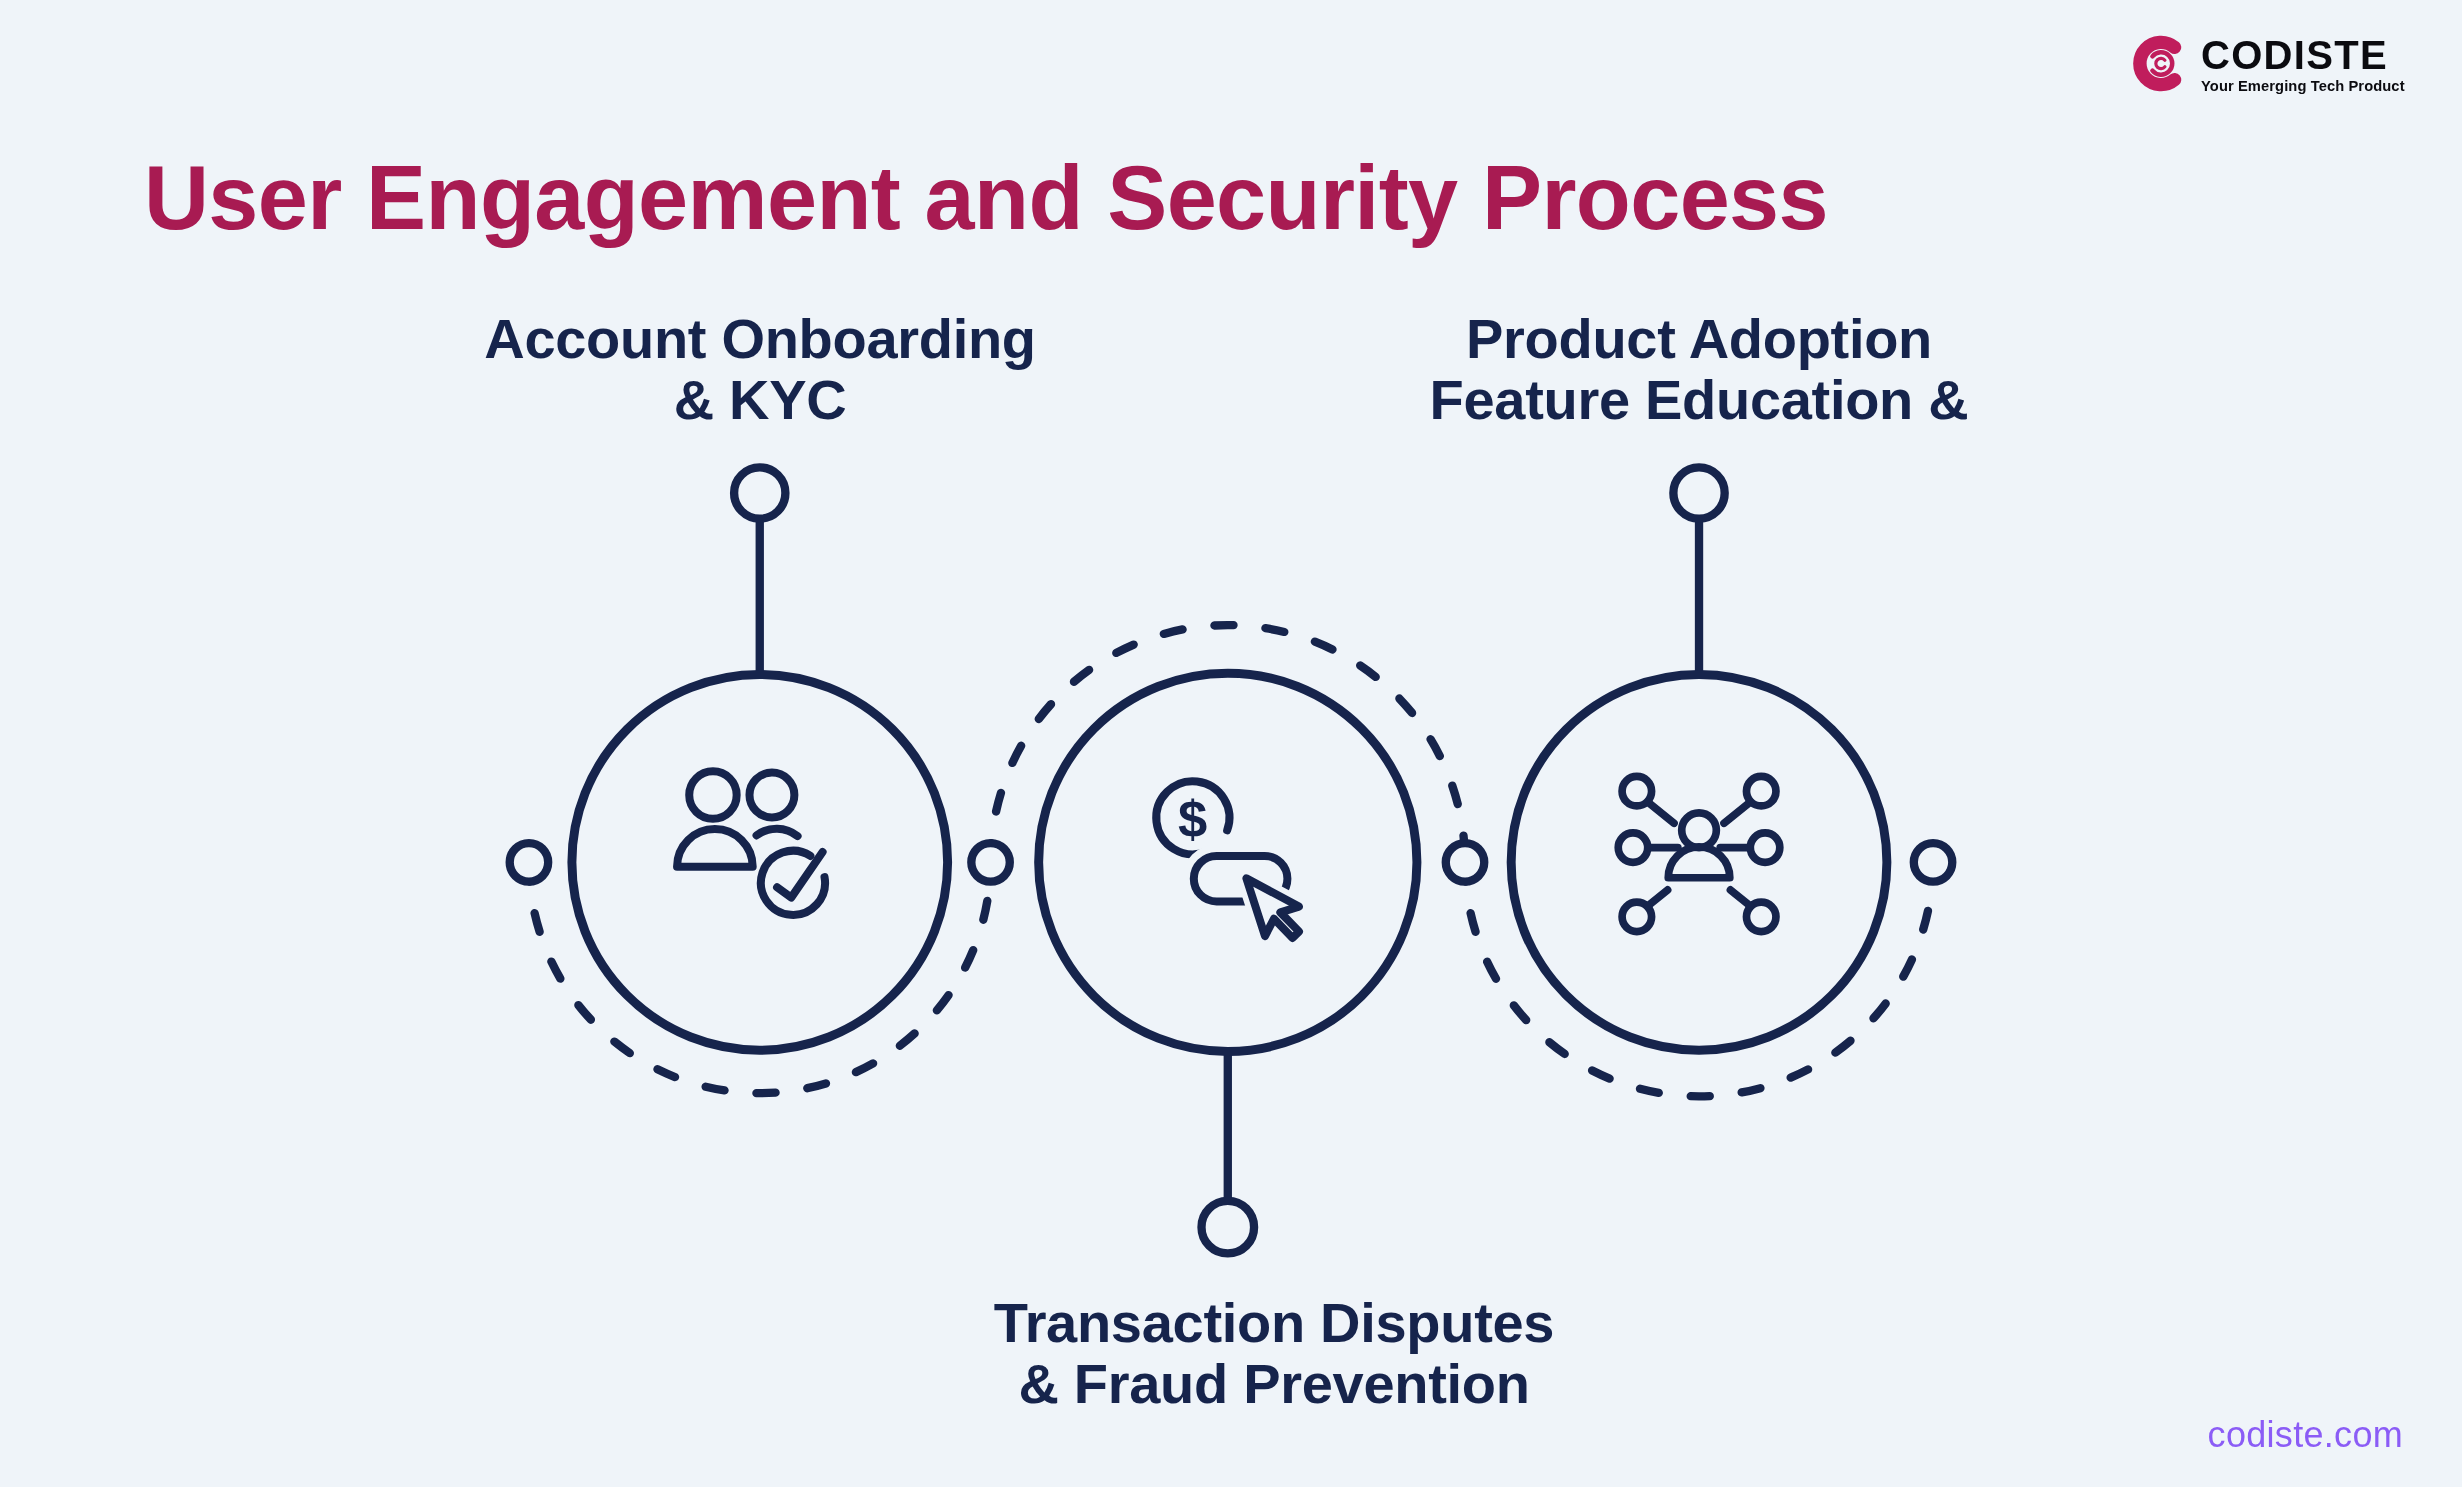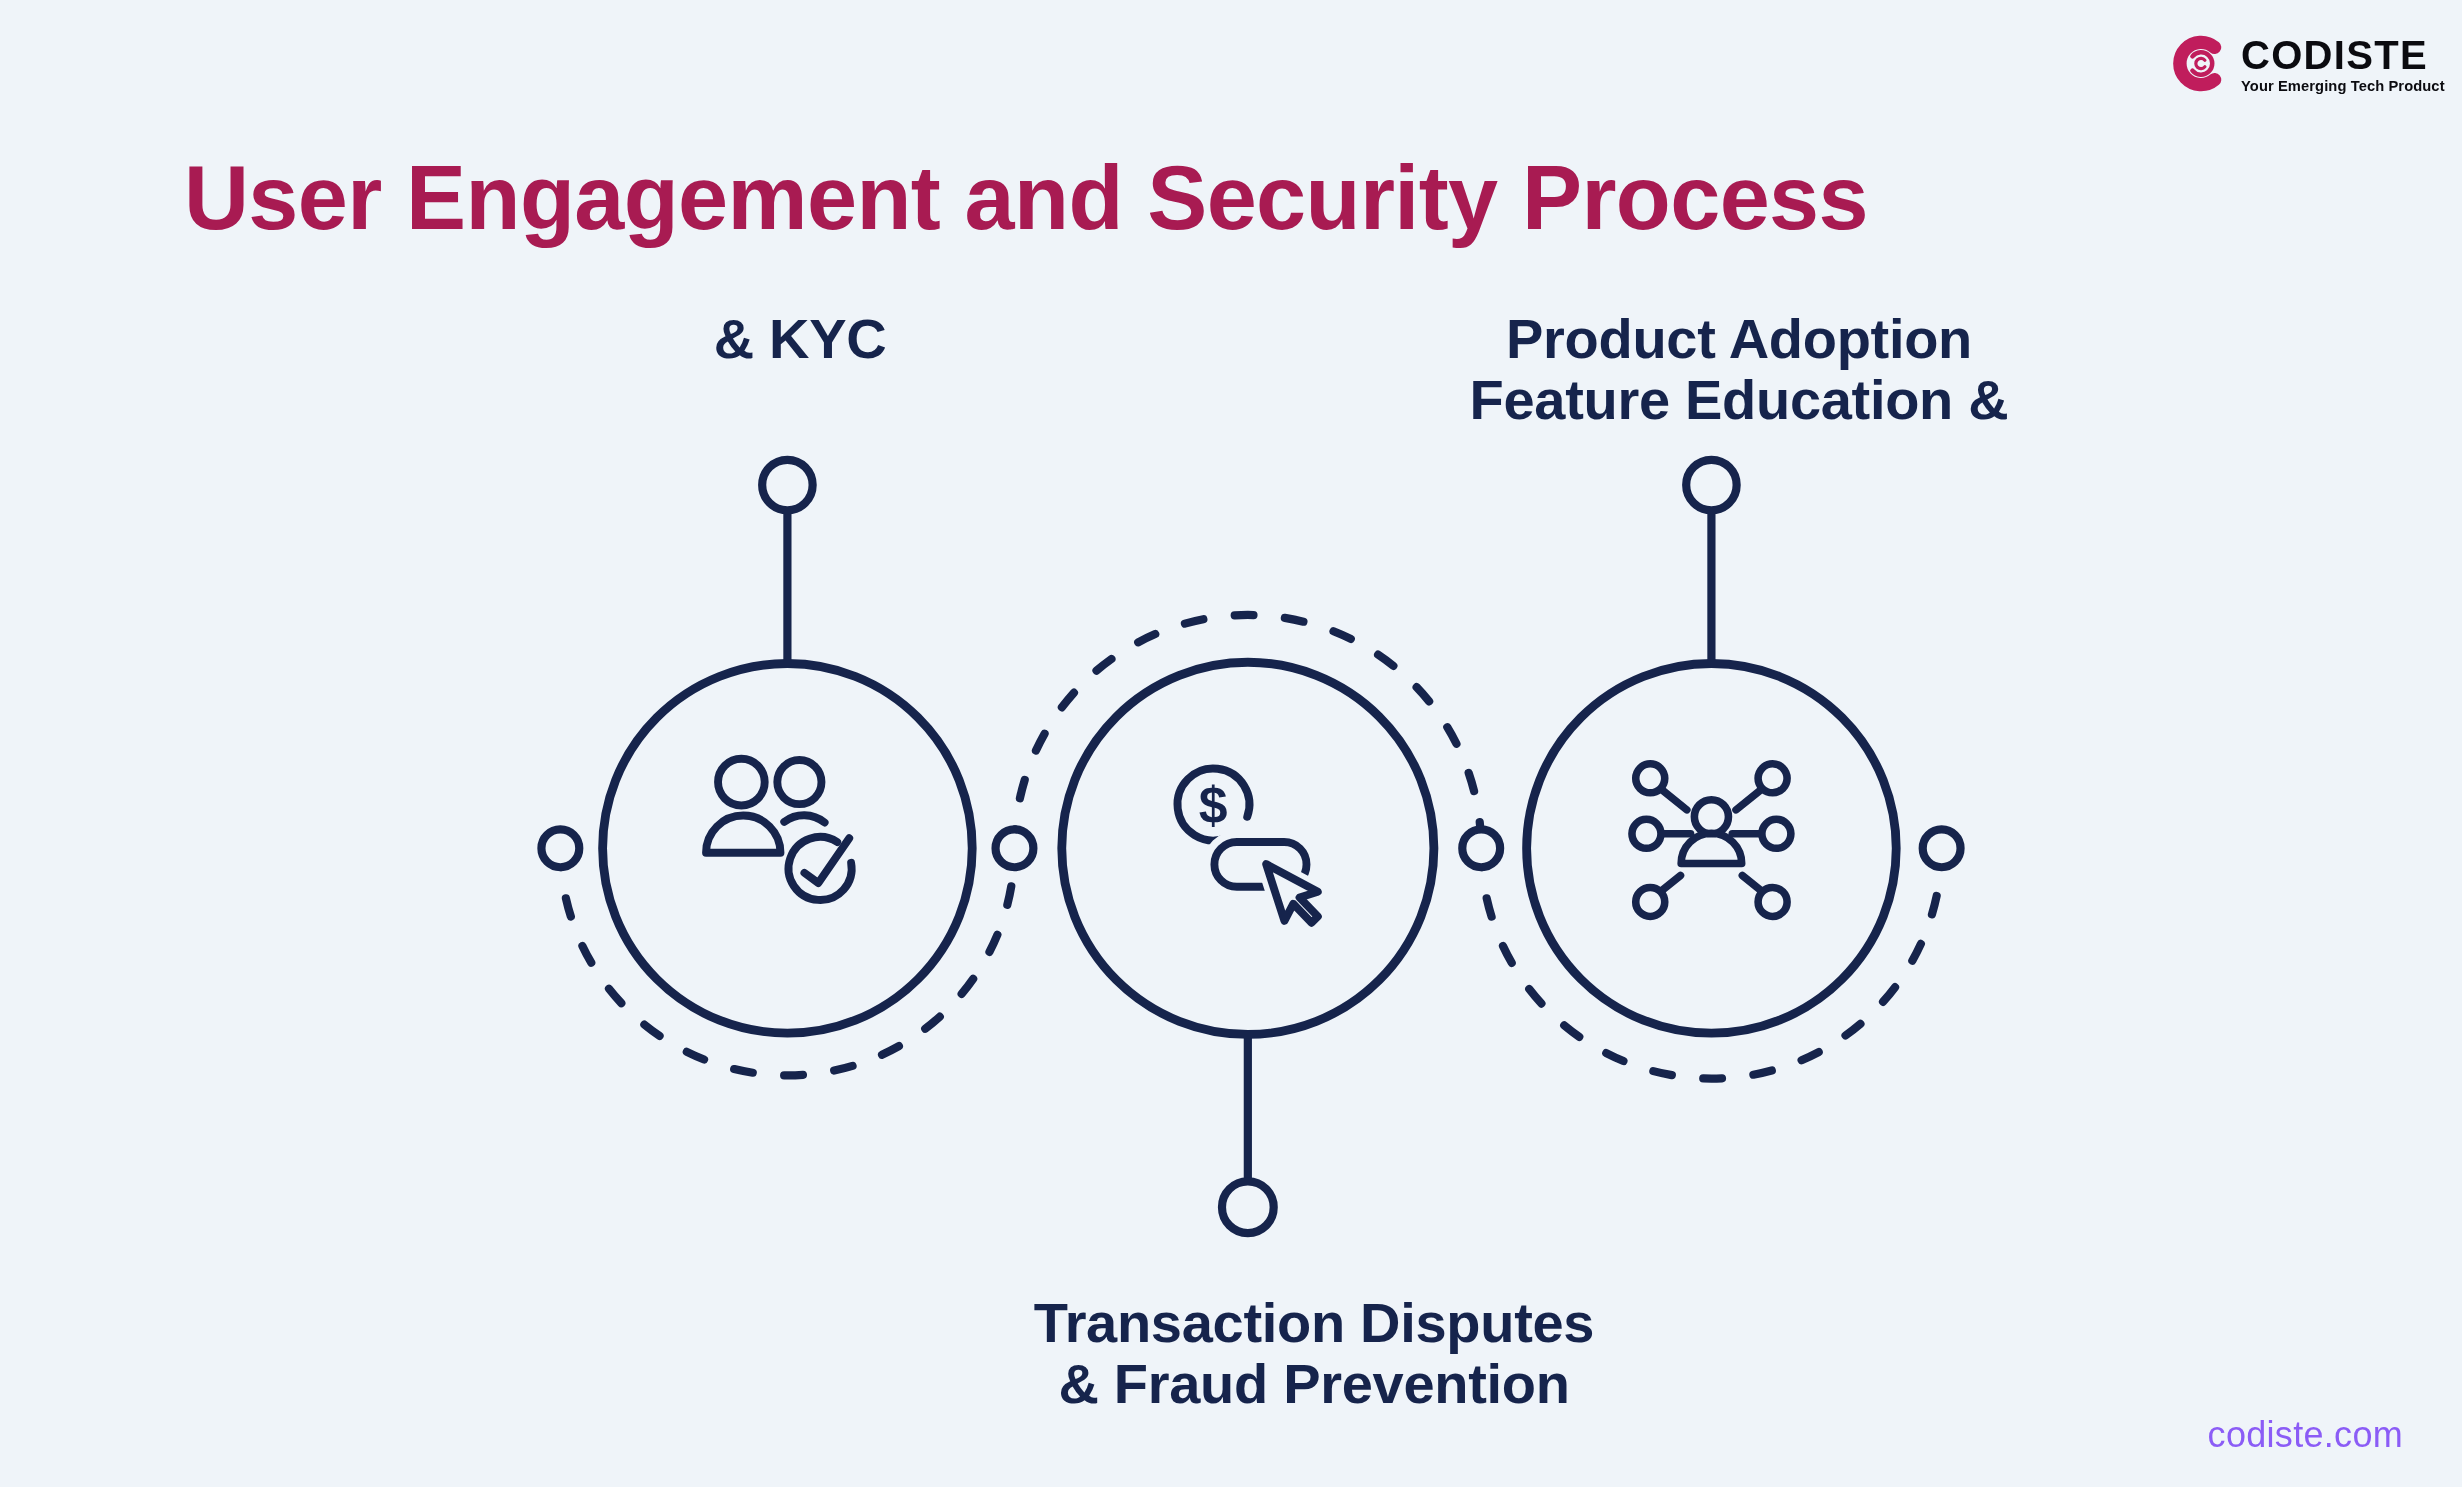--- a/index.html
+++ b/index.html
@@ -2,21 +2,21 @@
 <html style="font-size:10.3px"><head>
 <meta charset="utf-8">
 <style>
   html,body{margin:0;padding:0;}
   body{
     width:2462px;height:1487px;
     background:#EFF4F9;
     font-family:"Liberation Sans","DejaVu Sans",sans-serif;
     position:relative;overflow:hidden;
   }
-  .canvas{position:absolute;inset:0;margin-left:40px;}
+  .canvas{position:absolute;inset:0;}
   
   .logo{position:absolute;left:2130px;top:27px;width:301px;height:77px;display:flex;align-items:flex-start;}
   .logo-mark{width:62px;height:73px;flex:0 0 auto;}
   .logo-textcol{margin-left:9px;padding-top:7.7px;}
   .logo-name{font-size:40px;font-weight:700;letter-spacing:1.3px;color:#0b0b10;line-height:1;}
   .logo-tagline{font-size:14.7px;font-weight:700;letter-spacing:0.1px;color:#0b0b10;margin-top:3.8px;white-space:nowrap;}
   
   .title{
     position:absolute;left:0;top:147px;width:1972px;
     text-align:center;font-size:90px;line-height:103px;font-weight:700;
@@ -115,20 +115,21 @@
         <line x1="2730" y1="1251" x2="2689" y2="1284"></line>
         <line x1="2572" y1="1322" x2="2617" y2="1322"></line>
         <line x1="2728" y1="1322" x2="2683" y2="1322"></line>
         <line x1="2570" y1="1413" x2="2601" y2="1388"></line>
         <line x1="2730" y1="1413" x2="2699" y2="1388"></line>
       </g>
     </g>
   </svg>
 
   <div class="step-label l1">
+    <div>Account Onboarding</div>
     <div>&amp; KYC</div>
   </div>
 
   <div class="step-label l3">
     <div>Product Adoption</div>
     <div>Feature Education &amp;</div>
   </div>
 
   <div class="step-label l2">
     <div>Transaction Disputes</div>

